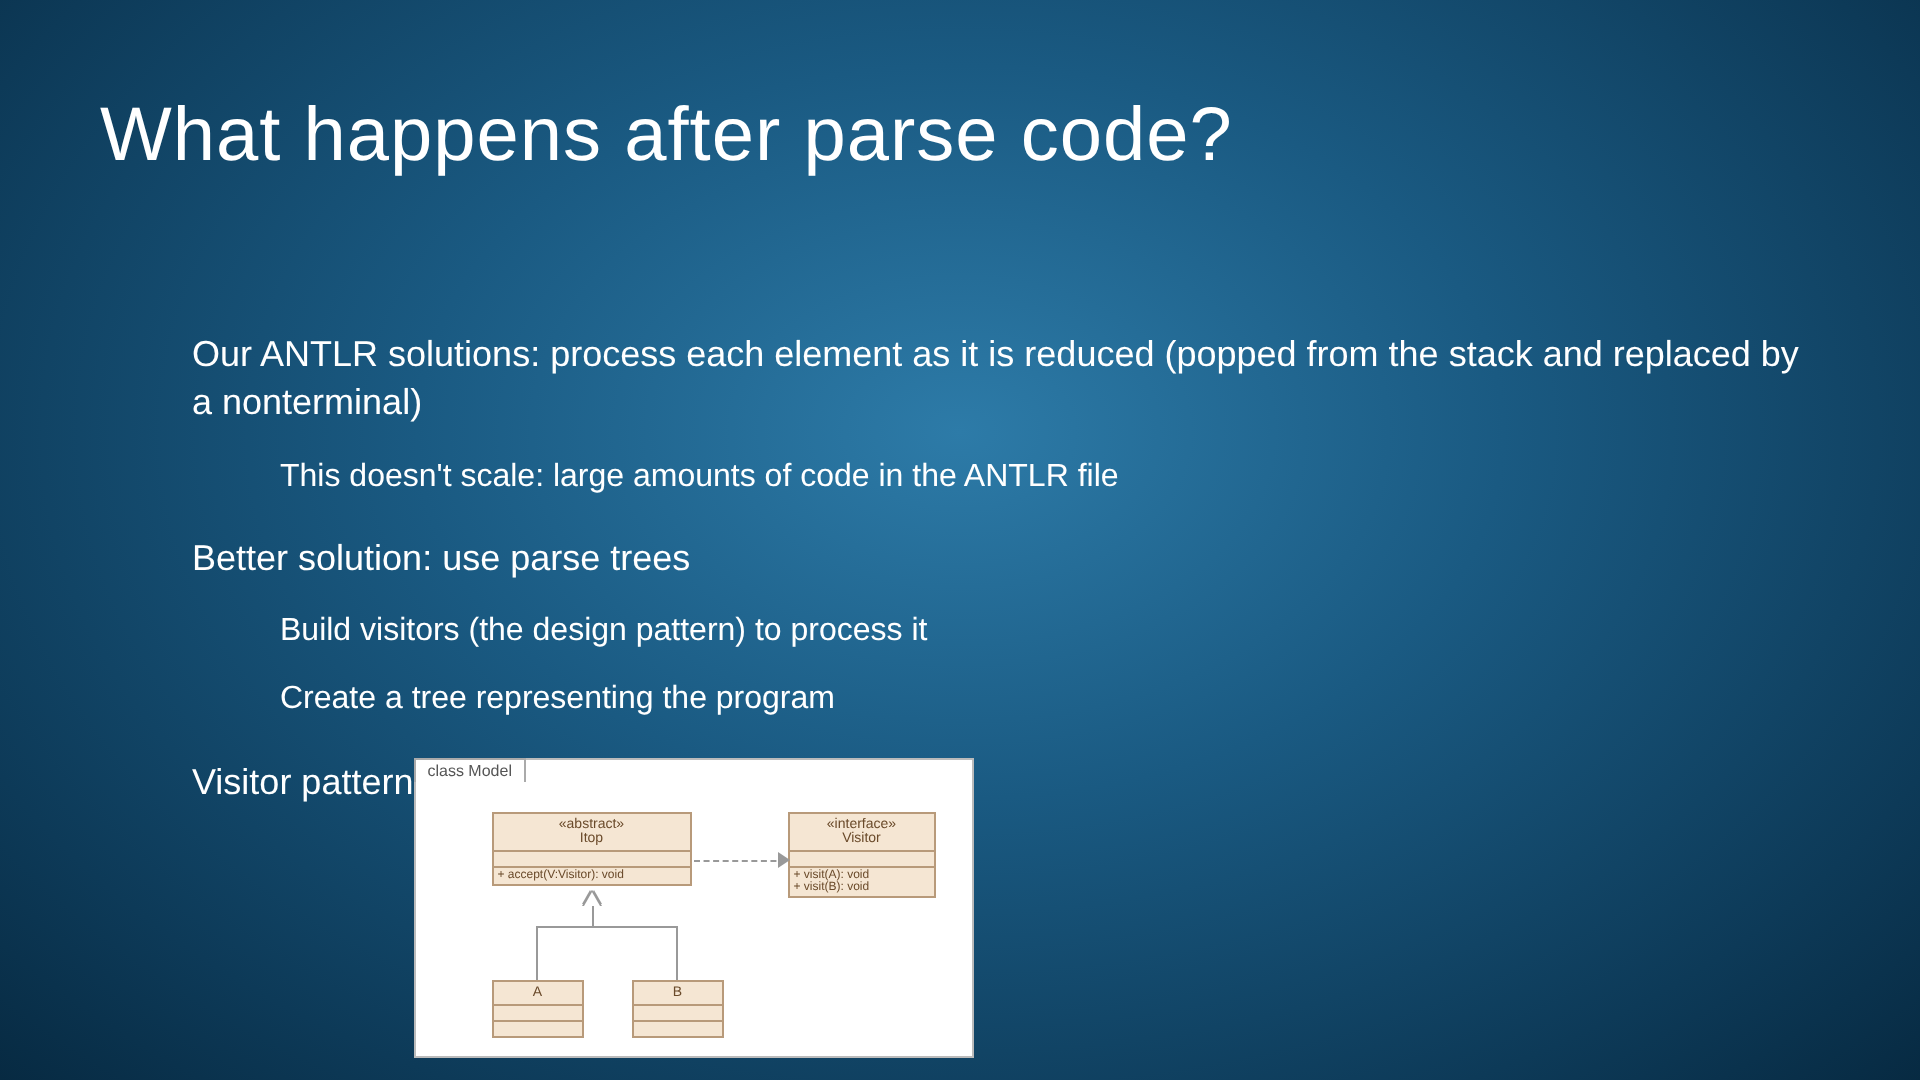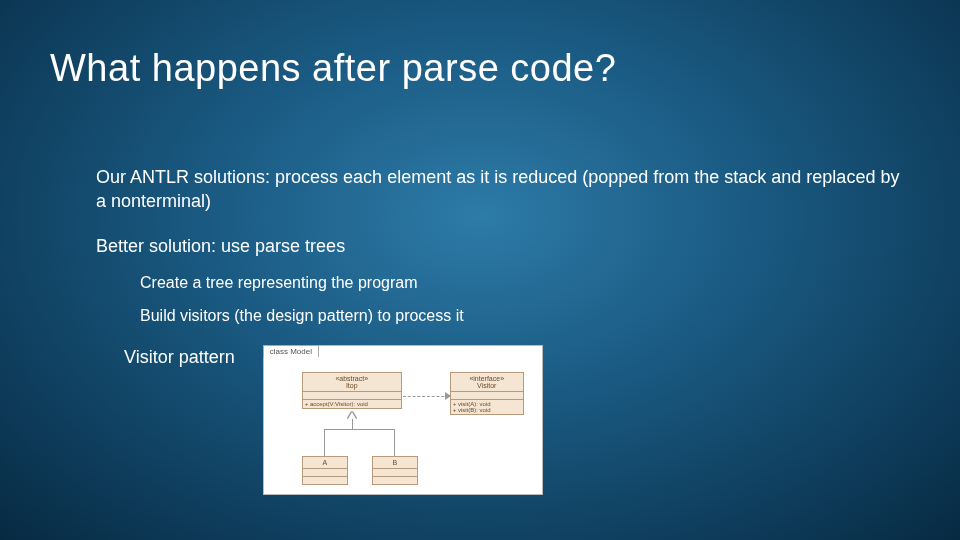--- a/index.html
+++ b/index.html
@@ -40,21 +40,20 @@
   .bullet-text {
     font-size: 18px;
     line-height: 1.35;
     color: #ffffff;
   }
   .bullet-row.level2 .bullet-text { font-size: 16px; }
   .spacer-sm { height: 6px; }
   .visitor-row {
     display: flex;
     align-items: flex-start;
-    gap: 28px;
   }
   .uml-box {
     background: #ffffff;
     width: 280px;
     height: 150px;
     position: relative;
     color: #444 !important;
     font-size: 8px;
     border: 1px solid #bbb;
   }
@@ -100,36 +99,40 @@
 
 <h1 class="title">What happens after parse code?</h1>
 
 <div class="content">
 
   <div class="bullet-row">
     <span class="bullet-icon"><span class="diamond"></span></span>
     <span class="bullet-text">Our ANTLR solutions: process each element as it is reduced (popped from the stack and replaced by a nonterminal)</span>
   </div>
 
+  <div class="bullet-row level2">
+    <span class="bullet-icon"><span class="diamond"></span></span>
+    <span class="bullet-text">This doesn't scale: large amounts of code in the ANTLR file</span>
+  </div>
 
   <div class="spacer-sm"></div>
 
   <div class="bullet-row">
     <span class="bullet-icon"><span class="diamond"></span></span>
     <span class="bullet-text">Better solution: use parse trees</span>
   </div>
 
   <div class="bullet-row level2">
     <span class="bullet-icon"><span class="diamond"></span></span>
-    <span class="bullet-text">Create a tree representing the program</span>
+    <span class="bullet-text">Build visitors (the design pattern) to process it</span>
   </div>
 
   <div class="bullet-row level2">
     <span class="bullet-icon"><span class="diamond"></span></span>
-    <span class="bullet-text">Build visitors (the design pattern) to process it</span>
+    <span class="bullet-text">Create a tree representing the program</span>
   </div>
 
   <div class="spacer-sm"></div>
 
   <div class="bullet-row visitor-row">
     <span class="bullet-icon"><span class="diamond"></span></span>
     <span class="bullet-text">Visitor pattern</span>
 
     <div class="uml-box">
       <div class="uml-tab">class Model</div>

